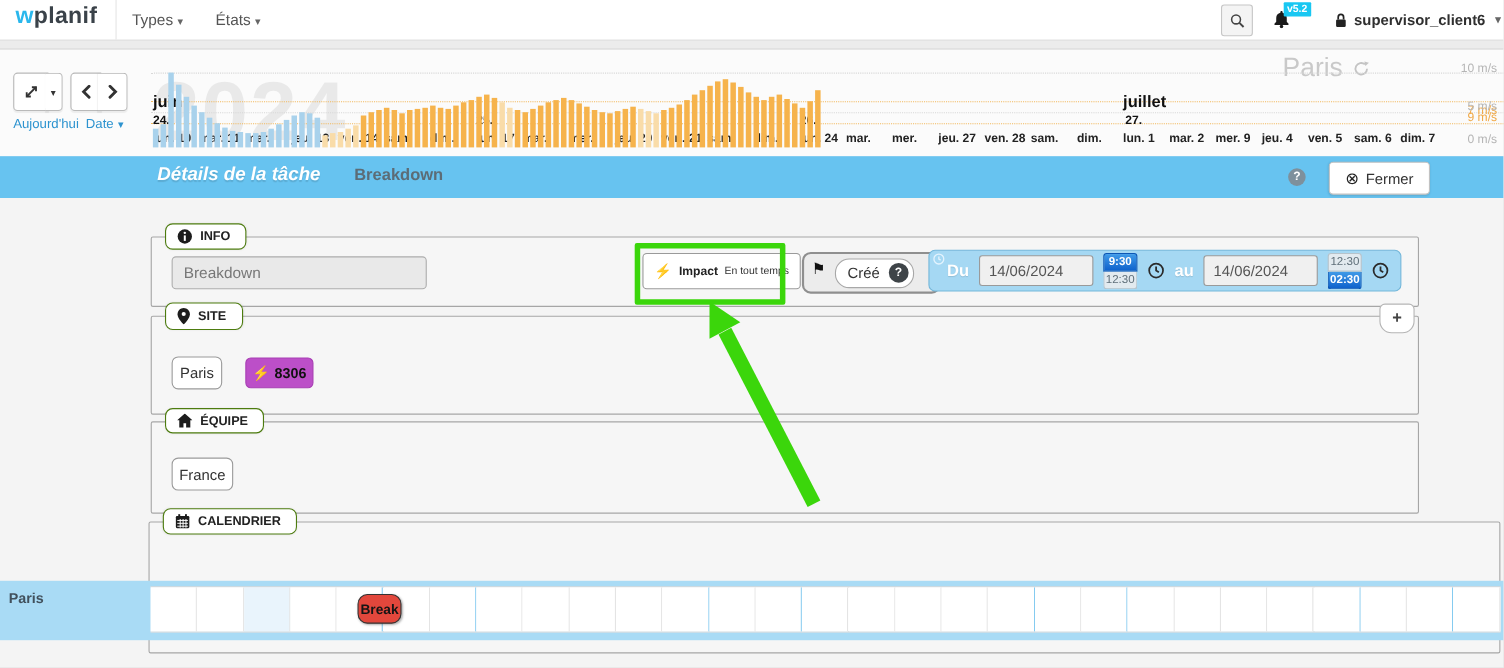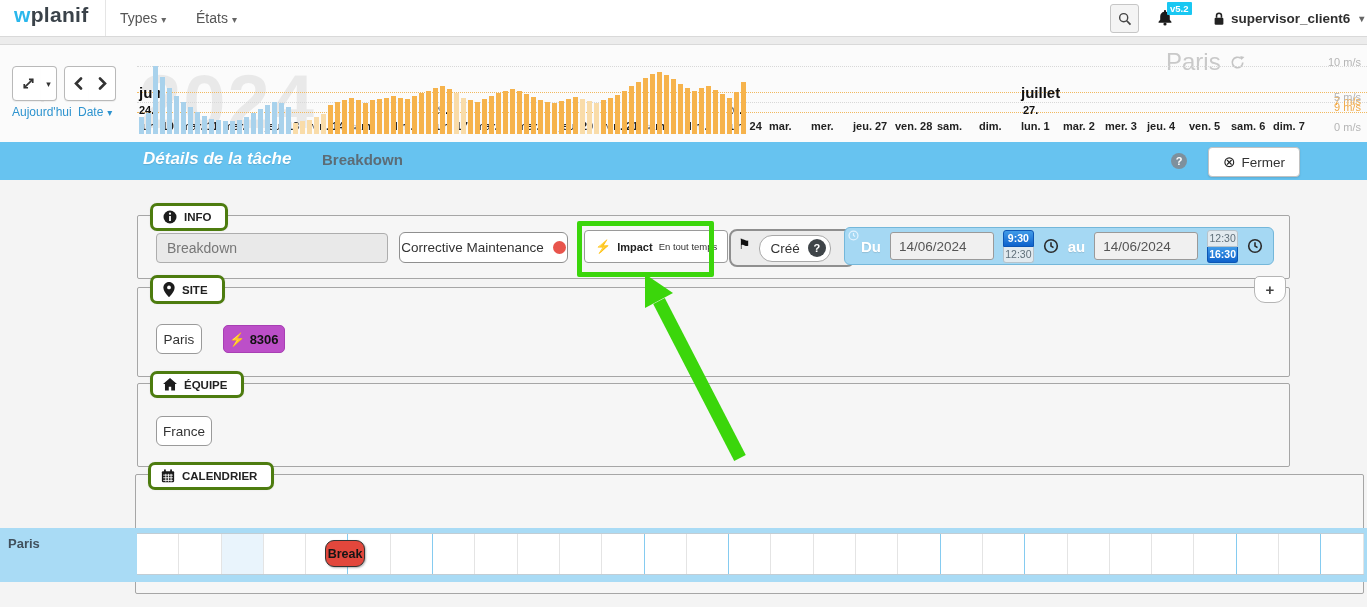--- a/index.html
+++ b/index.html
@@ -59,21 +59,21 @@
        gap:6px;font-size:13.5px;color:#333;box-shadow:0 1px 2px rgba(0,0,0,.12);cursor:pointer;}
   .ximark{font-size:15px;color:#222;}
 
   
   .panel{position:absolute;left:137px;width:1151px;background:#f6f6f6;border:1px solid #a6a6a6;
        border-radius:2px;z-index:1;}
   #panel-info{top:215px;height:62px;}
   #panel-site{top:287px;height:88px;}
   #panel-equipe{top:383px;height:82px;text-align:center;}
   #panel-cal{left:135px;top:474px;width:1227px;height:118px;}
-  .tab{position:absolute;top:-13px;left:12px;background:#fff;border:3px solid #4d7c0f;border-radius:7px;
+  .tab{position:absolute;top:-13px;left:12px;background:#fff;border:1px solid #4d7c0f;border-radius:7px;
        padding:4px 14px 4px 10px;display:flex;align-items:center;gap:7px;font-size:11.5px;font-weight:bold;
        color:#222;z-index:4;box-shadow:0 0 2px rgba(0,0,0,.08);}
   .plus-tab{position:absolute;top:-12px;right:3px;width:30px;height:25px;background:#fff;
        border:1px solid #b5b5b5;border-radius:5px 5px 11px 11px;display:flex;align-items:center;
        justify-content:center;z-index:4;cursor:pointer;font-size:15px;font-weight:bold;color:#444;}
 
   
   .name-input{position:absolute;left:18px;top:17px;width:218px;height:26px;background:#e9e9e9;
        border:1px solid #adadad;border-radius:4px;color:#777;font-size:14px;padding-left:10px;
        font-family:"Liberation Sans",sans-serif;}
@@ -242,21 +242,21 @@
       <div class="day" style="left: 685px;">dim.</div>
       <div class="day" style="left: 727px;">lun. 24</div>
       <div class="day" style="left: 769px;">mar.</div>
       <div class="day" style="left: 811px;">mer.</div>
       <div class="day" style="left: 853px;">jeu. 27</div>
       <div class="day" style="left: 895px;">ven. 28</div>
       <div class="day" style="left: 937px;">sam.</div>
       <div class="day" style="left: 979px;">dim.</div>
       <div class="day" style="left: 1021px;">lun. 1</div>
       <div class="day" style="left: 1063px;">mar. 2</div>
-      <div class="day" style="left: 1105px;">mer. 3</div>
+      <div class="day" style="left: 1105px;">mer. 9</div>
       <div class="day" style="left: 1147px;">jeu. 4</div>
       <div class="day" style="left: 1189px;">ven. 5</div>
       <div class="day" style="left: 1231px;">sam. 6</div>
       <div class="day" style="left: 1273px;">dim. 7</div>
       <div class="bar" style="left: 139px; width: 4.5px; height: 17.5px; background: rgb(169, 210, 236);"></div>
       <div class="bar" style="left: 146px; width: 4.5px; height: 21px; background: rgb(169, 210, 236);"></div>
       <div class="bar" style="left: 153px; width: 4.5px; height: 67.9px; background: rgb(169, 210, 236);"></div>
       <div class="bar" style="left: 160px; width: 4.5px; height: 57.4px; background: rgb(169, 210, 236);"></div>
       <div class="bar" style="left: 167px; width: 4.5px; height: 46.2px; background: rgb(169, 210, 236);"></div>
       <div class="bar" style="left: 174px; width: 4.5px; height: 37.8px; background: rgb(169, 210, 236);"></div>
@@ -358,24 +358,20 @@
       <span>
           <svg class="icon" width="14" height="14" viewBox="0 0 14 14">
             <circle cx="7" cy="7" r="6.5" fill="#1c1c1c"></circle>
             <rect x="6.1" y="6" width="1.8" height="5" fill="#fff"></rect>
             <circle cx="7" cy="3.7" r="1.1" fill="#fff"></circle>
           </svg>
         </span>
       <span>INFO</span>
     </div>
     <input class="name-input" readonly="" value="Breakdown" style="">
-    <div class="type-btn">
-      <span>Corrective Maintenance</span>
-      <span class="dot"></span>
-    </div>
     <div class="impact-btn">
       <span class="impact-bolt">⚡</span>
       <span class="impact-strong">Impact</span>
       <span class="impact-val">En tout temps</span>
     </div>
     <div class="fg">
       <span class="flag">⚑</span>
       <div class="status-pill">
         <span>Créé</span>
         <span class="qbadge">?</span>
@@ -397,21 +393,21 @@
       <span class="dg-clockbtn">
           <svg class="icon" width="16" height="16" viewBox="0 0 16 16">
             <circle cx="8" cy="8" r="6.3" fill="none" stroke="#2b2b2b" stroke-width="1.6"></circle>
             <path d="M8 4.3V8l2.5 1.6" fill="none" stroke="#2b2b2b" stroke-width="1.6"></path>
           </svg>
         </span>
       <span class="dg-label">au</span>
       <input class="dg-input" readonly="" value="14/06/2024" style="">
       <div class="tstack" id="tstack-to">
           <div class="trow">12:30</div>
-          <div class="trow sel">16:30</div>
+          <div class="trow sel">02:30</div>
         </div>
       <span class="dg-clockbtn">
           <svg class="icon" width="16" height="16" viewBox="0 0 16 16">
             <circle cx="8" cy="8" r="6.3" fill="none" stroke="#2b2b2b" stroke-width="1.6"></circle>
             <path d="M8 4.3V8l2.5 1.6" fill="none" stroke="#2b2b2b" stroke-width="1.6"></path>
           </svg>
         </span>
     </div>
   </div>
 

